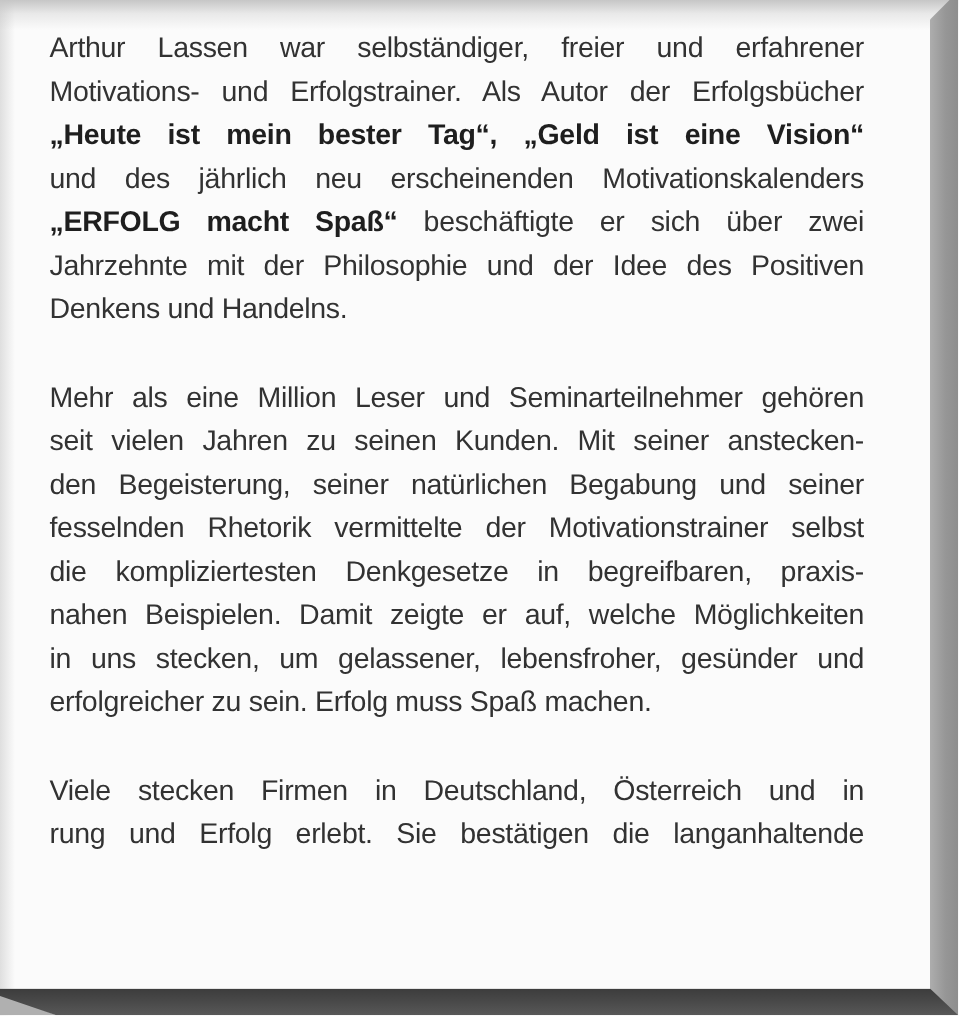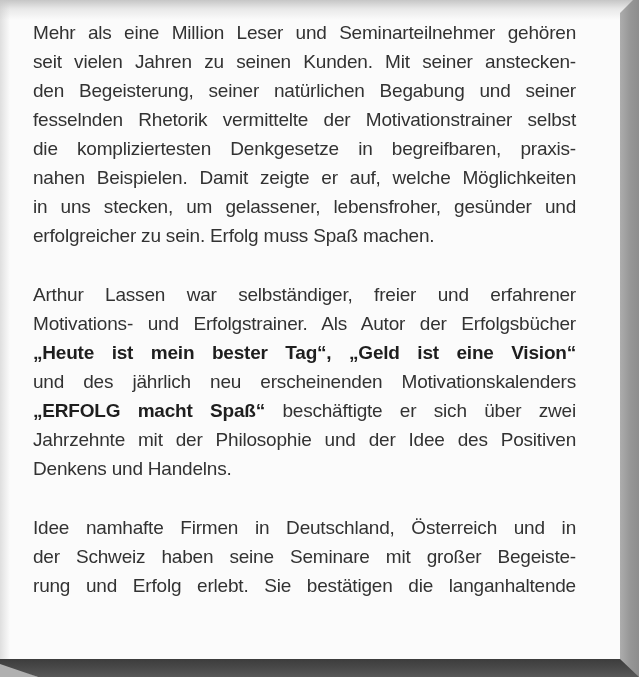--- a/index.html
+++ b/index.html
@@ -63,40 +63,39 @@
     z-index:3;
   }
 </style>
 </head>
 <body>
 
 <div class="page">
   <div class="top-shade"></div>
   <div class="text-block">
       <div class="para">
+        <div class="line"><span class="seg">Arthur Lassen war selbständiger, freier und erfahrener</span></div>
+        <div class="line"><span class="seg">Motivations- und Erfolgstrainer. Als Autor der Erfolgsbücher</span></div>
+        <div class="line"><span class="seg bold">„Heute ist mein bester Tag“, „Geld ist eine Vision“</span></div>
+        <div class="line"><span class="seg">und des jährlich neu erscheinenden Motivationskalenders</span></div>
+        <div class="line"><span class="seg bold">„ERFOLG macht Spaß“</span><span class="seg"> beschäftigte er sich über zwei</span></div>
+        <div class="line"><span class="seg">Jahrzehnte mit der Philosophie und der Idee des Positiven</span></div>
+        <div class="line last"><span class="seg">Denkens und Handelns.</span></div>
+      </div>
+      <div class="para">
         <div class="line"><span class="seg">Mehr als eine Million Leser und Seminarteilnehmer gehören</span></div>
         <div class="line"><span class="seg">seit vielen Jahren zu seinen Kunden. Mit seiner anstecken-</span></div>
         <div class="line"><span class="seg">den Begeisterung, seiner natürlichen Begabung und seiner</span></div>
         <div class="line"><span class="seg">fesselnden Rhetorik vermittelte der Motivationstrainer selbst</span></div>
         <div class="line"><span class="seg">die kompliziertesten Denkgesetze in begreifbaren, praxis-</span></div>
         <div class="line"><span class="seg">nahen Beispielen. Damit zeigte er auf, welche Möglichkeiten</span></div>
         <div class="line"><span class="seg">in uns stecken, um gelassener, lebensfroher, gesünder und</span></div>
         <div class="line last"><span class="seg">erfolgreicher zu sein. Erfolg muss Spaß machen.</span></div>
       </div>
       <div class="para">
-        <div class="line"><span class="seg">Arthur Lassen war selbständiger, freier und erfahrener</span></div>
-        <div class="line"><span class="seg">Motivations- und Erfolgstrainer. Als Autor der Erfolgsbücher</span></div>
-        <div class="line"><span class="seg bold">„Heute ist mein bester Tag“, „Geld ist eine Vision“</span></div>
-        <div class="line"><span class="seg">und des jährlich neu erscheinenden Motivationskalenders</span></div>
-        <div class="line"><span class="seg bold">„ERFOLG macht Spaß“</span><span class="seg"> beschäftigte er sich über zwei</span></div>
-        <div class="line"><span class="seg">Jahrzehnte mit der Philosophie und der Idee des Positiven</span></div>
-        <div class="line last"><span class="seg">Denkens und Handelns.</span></div>
-      </div>
-      <div class="para">
-        <div class="line"><span class="seg">Idee namhafte Firmen in Deutschland, Österreich und in</span></div>
-        <div class="line"><span class="seg">der Schweiz haben seine Seminare mit großer Begeiste-</span></div>
+        <div class="line"><span class="seg">Viele stecken Firmen in Deutschland, Österreich und in</span></div>
         <div class="line"><span class="seg">rung und Erfolg erlebt. Sie bestätigen die langanhaltende</span></div>
       </div>
     </div>
   <div class="corner-tri"></div>
   <div class="shadow-right"></div>
   <div class="shadow-bottom"></div>
 </div>
 
 </body></html>

